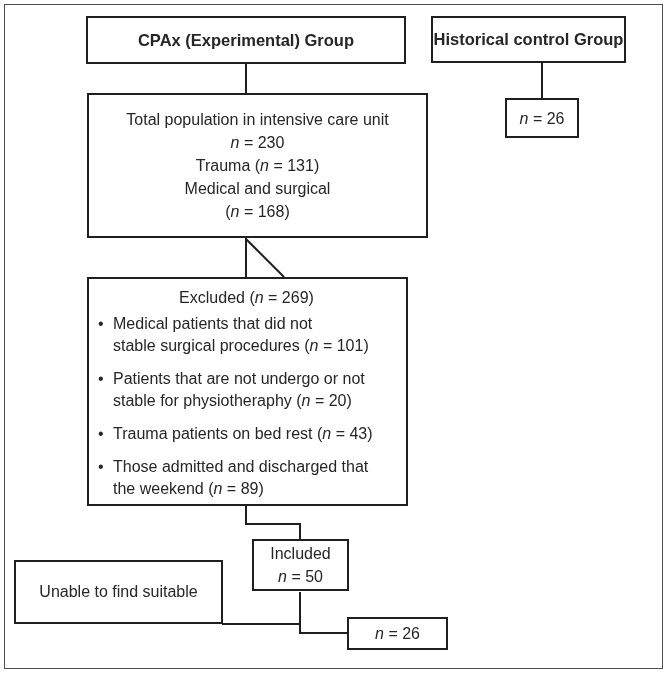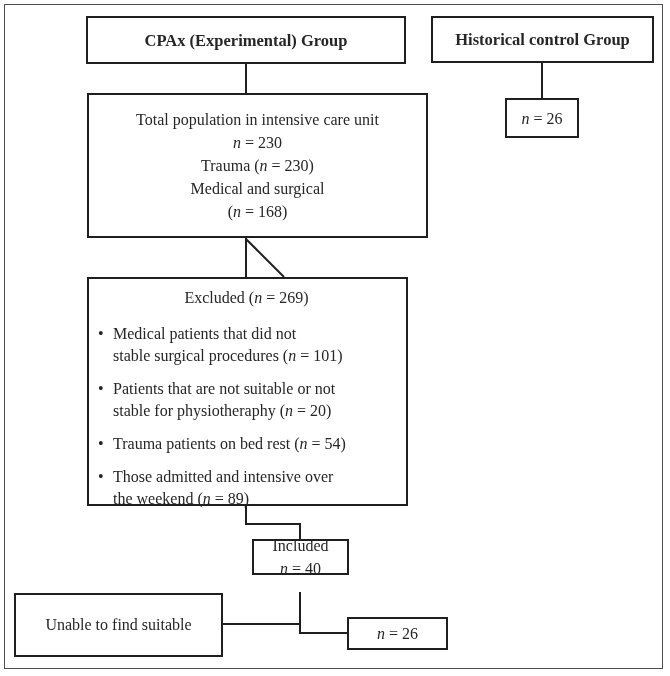--- a/index.html
+++ b/index.html
@@ -1,21 +1,21 @@
 <!DOCTYPE html>
 <html><head>
 <meta charset="utf-8">
 <style>
   html, body { margin: 0; padding: 0; background: #ffffff; }
   .canvas {
     position: relative;
     width: 670px;
     height: 676px;
     background: #ffffff;
-    font-family: Liberation Serif, serif;
+    font-family: Liberation Sans, sans-serif;
     font-size: 16px;
     color: #262626;
     overflow: hidden;
   }
   .outer-border {
     position: absolute;
     left: 4px; top: 4px;
     width: 659px; height: 665px;
     border: 1.5px solid #4f4f4f;
     box-sizing: border-box;
@@ -31,34 +31,34 @@
     justify-content: center;
     text-align: center;
     line-height: 23px;
   }
   .box.bold .line { font-weight: bold; font-size: 16.5px; }
   .it { font-style: italic; }
   .vline, .hline { position: absolute; background: #1f1f1f; }
   .diag-svg { position: absolute; left: 0; top: 0; pointer-events: none; }
 
   #cpax       { left: 86px;  top: 16px;  width: 320px; height: 48px; }
-  #historical { left: 431px; top: 16px;  width: 223px; height: 47px; }
+  #historical { left: 431px; top: 16px;  width: 195px; height: 47px; }
   #hist-n     { left: 505px; top: 98px;  width: 74px;  height: 40px; }
   #total      { left: 87px;  top: 93px;  width: 341px; height: 145px; }
   #excluded   {
     left: 87px; top: 277px; width: 321px; height: 229px;
     justify-content: flex-start; align-items: stretch;
     text-align: left; padding: 8px 8px 0 6px; line-height: 22px;
   }
-  #excluded .heading { text-align: center; margin-bottom: 14px; }
+  #excluded .heading { text-align: center; margin-bottom: 4px; }
   .bullet { display: flex; margin-bottom: 11px; }
   .bullet .dot { flex: none; width: 15px; padding-left: 3px; }
   .bullet .btext { flex: 1; }
-  #included   { left: 252px; top: 539px; width: 97px;  height: 36px; }
-  #unable     { left: 14px;  top: 593px; width: 209px; height: 64px; line-height: 24px; align-items: center; }
+  #included   { left: 252px; top: 539px; width: 97px;  height: 52px; }
+  #unable     { left: 14px;  top: 560px; width: 209px; height: 64px; line-height: 24px; align-items: center; }
   #match-n    { left: 347px; top: 617px; width: 101px; height: 33px; }
 
   #l-cpax     { left: 245px; top: 64px;  width: 2px;  height: 29px; }
   #l-hist     { left: 541px; top: 63px;  width: 2px;  height: 35px; }
   #l-total    { left: 245px; top: 238px; width: 2px;  height: 39px; }
   #l-exc-v1   { left: 245px; top: 506px; width: 2px;  height: 19px; }
   #l-exc-h    { left: 245px; top: 523px; width: 56px; height: 2px; }
   #l-exc-v2   { left: 299px; top: 523px; width: 2px;  height: 16px; }
   #l-inc-v    { left: 299px; top: 592px; width: 2px;  height: 42px; }
   #l-unable-h { left: 222px; top: 623px; width: 79px; height: 2px; }
@@ -79,63 +79,63 @@
     <div class="line">Historical control Group</div>
   </div>
 
   <div class="box" id="hist-n">
     <div class="line"><span class="it">n</span><span> = 26</span></div>
   </div>
 
   <div class="box" id="total">
     <div class="line"><span>Total population in intensive care unit</span></div>
     <div class="line"><span class="it">n</span><span> = 230</span></div>
-    <div class="line"><span>Trauma (</span><span class="it">n</span><span> = 230)</span></div>
+    <div class="line"><span>Trauma (</span><span class="it">n</span><span> = 131)</span></div>
     <div class="line"><span>Medical and surgical</span></div>
     <div class="line"><span>(</span><span class="it">n</span><span> = 168)</span></div>
   </div>
 
   <div class="box" id="excluded">
     <div class="heading"><span>Excluded (</span><span class="it">n</span><span> = 269)</span></div>
 
     <div class="bullet">
       <span class="dot">•</span>
       <div class="btext">
         <div><span>Medical patients that did not</span></div>
         <div><span>stable surgical procedures (</span><span class="it">n</span><span> = 101)</span></div>
       </div>
     </div>
 
     <div class="bullet">
       <span class="dot">•</span>
       <div class="btext">
-        <div><span>Patients that are not suitable or not</span></div>
+        <div><span>Patients that are not undergo or not</span></div>
         <div><span>stable for physiotheraphy (</span><span class="it">n</span><span> = 20)</span></div>
       </div>
     </div>
 
     <div class="bullet">
       <span class="dot">•</span>
       <div class="btext">
-        <div><span>Trauma patients on bed rest (</span><span class="it">n</span><span> = 54)</span></div>
+        <div><span>Trauma patients on bed rest (</span><span class="it">n</span><span> = 43)</span></div>
       </div>
     </div>
 
     <div class="bullet">
       <span class="dot">•</span>
       <div class="btext">
-        <div><span>Those admitted and intensive over</span></div>
+        <div><span>Those admitted and discharged that</span></div>
         <div><span>the weekend (</span><span class="it">n</span><span> = 89)</span></div>
       </div>
     </div>
   </div>
 
   <div class="box" id="included">
     <div class="line"><span>Included</span></div>
-    <div class="line"><span class="it">n</span><span> = 40</span></div>
+    <div class="line"><span class="it">n</span><span> = 50</span></div>
   </div>
 
   <div class="box" id="unable">
     <div class="line"><span>Unable to find suitable</span></div>
   </div>
 
   <div class="box" id="match-n">
     <div class="line"><span class="it">n</span><span> = 26</span></div>
   </div>
 

